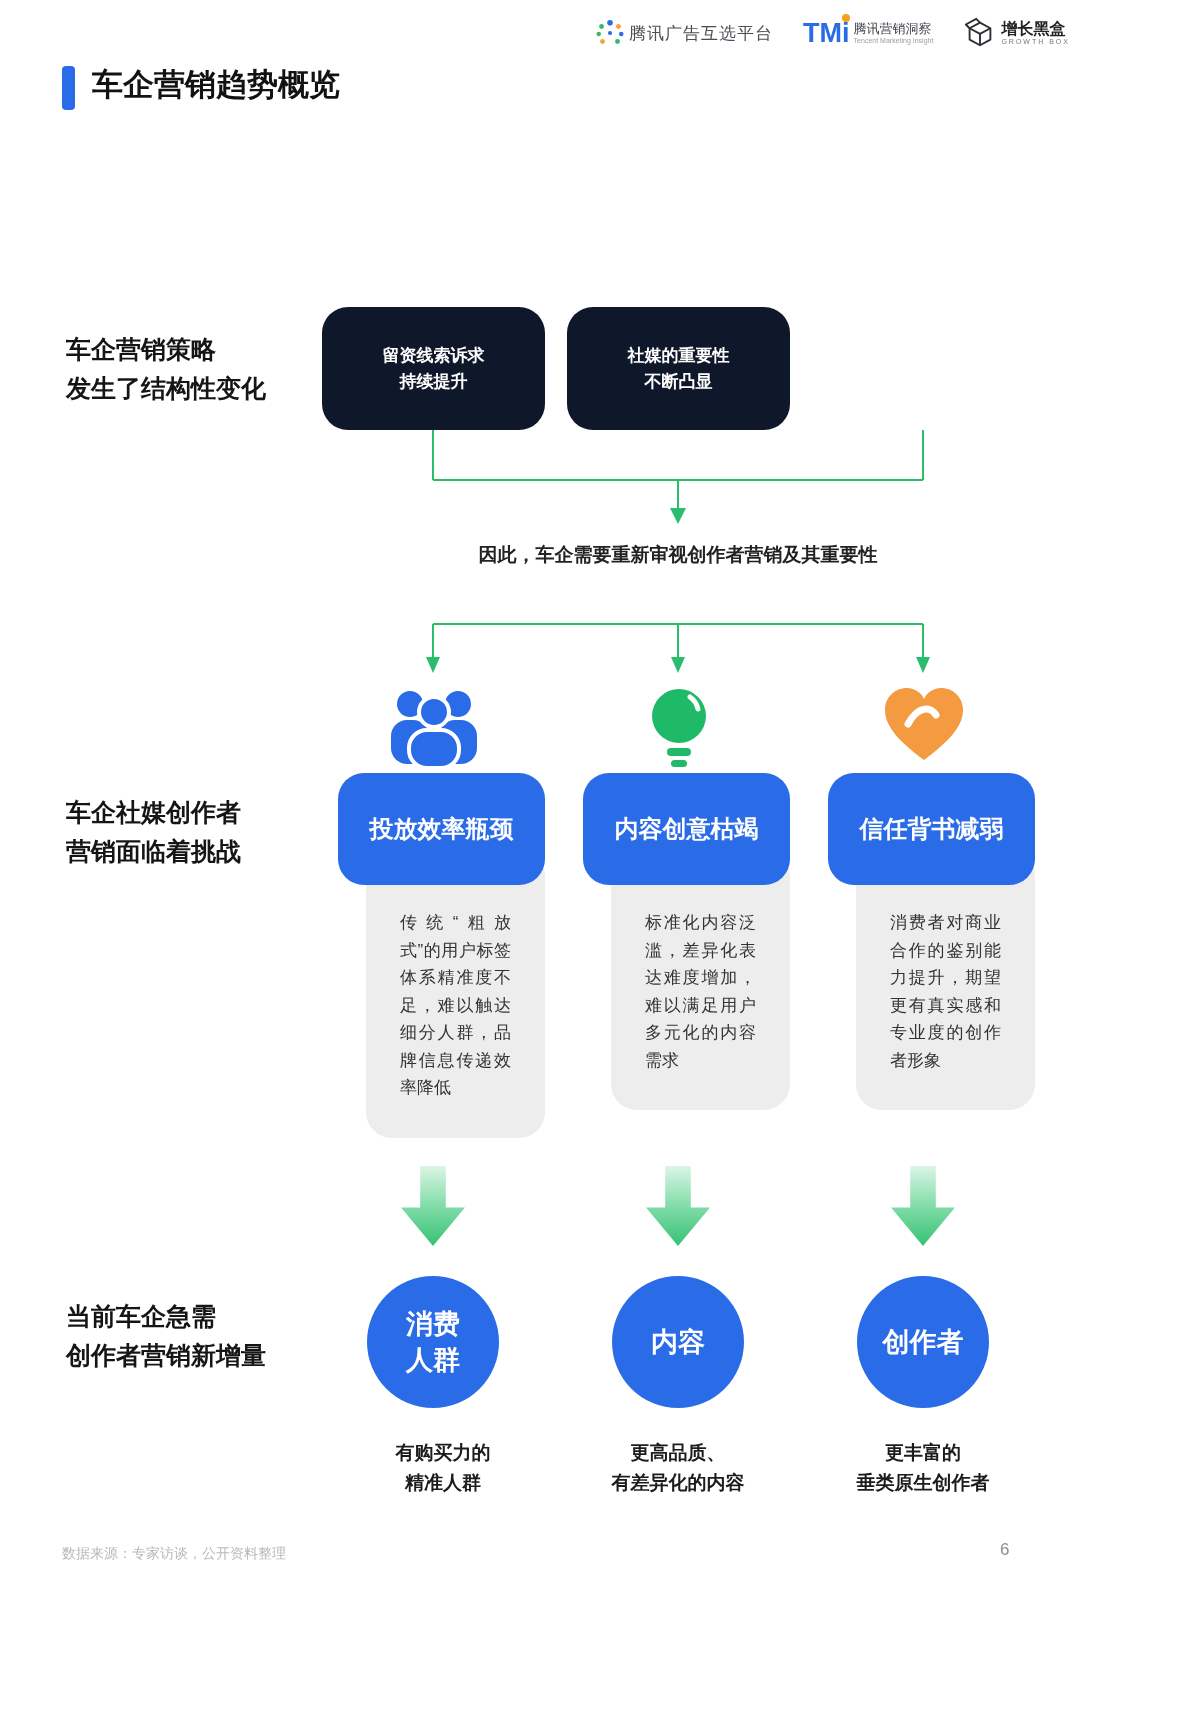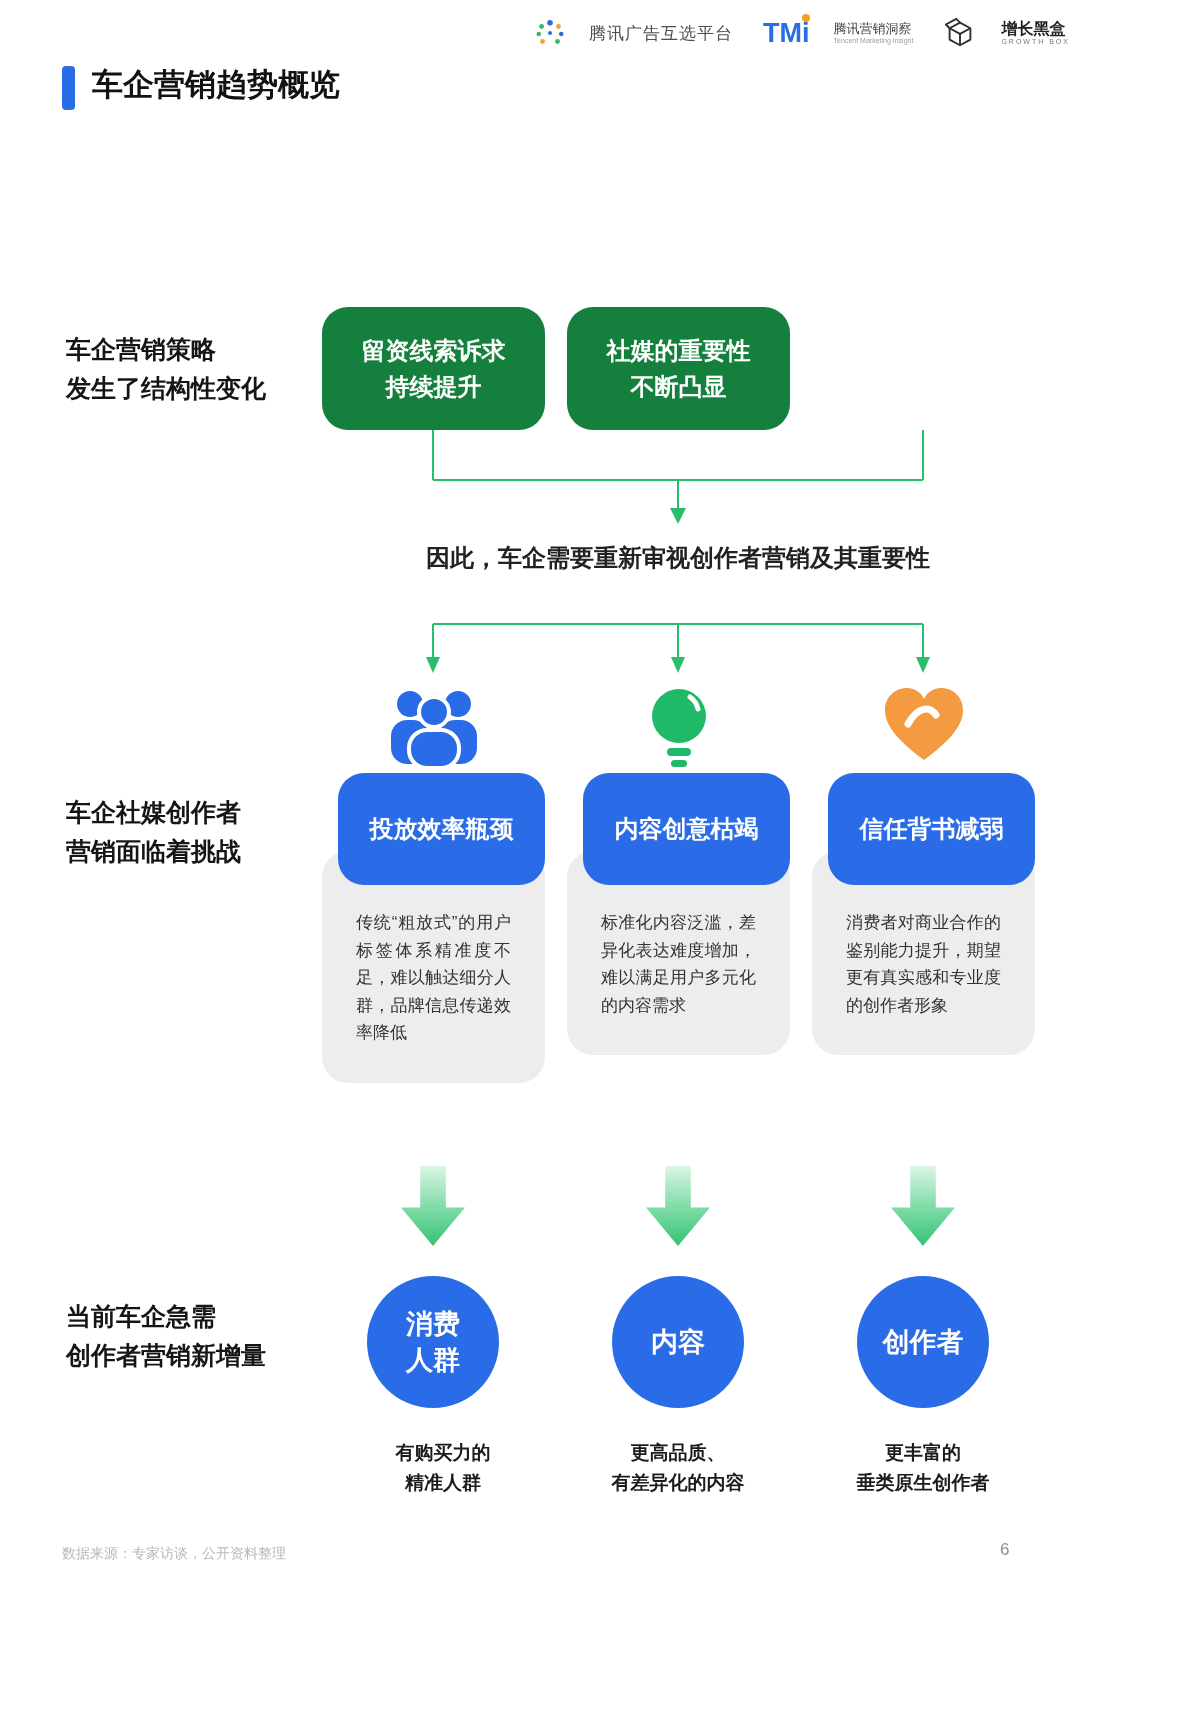--- a/index.html
+++ b/index.html
@@ -4,21 +4,21 @@
 <style>
   html,body{margin:0;padding:0;background:#ffffff;}
   .page{
     position:relative;width:1200px;height:1733px;margin:0 auto;background:#ffffff;
     font-family:"Liberation Sans","DejaVu Sans",sans-serif;overflow:hidden;
   }
   .pre{white-space:pre-line;}
 
   
   .logos{position:absolute;top:16px;right:130px;display:flex;align-items:center;gap:30px;}
-  .logo{display:flex;align-items:center;gap:24px;}
+  .logo{display:flex;align-items:center;gap:4px;}
   .logo1-text{font-size:17px;color:#4a4f55;font-weight:500;letter-spacing:1px;}
   .tmi-mark{position:relative;font-size:27px;font-weight:800;color:#2a6be8;font-style:normal;line-height:1;}
   .tmi-i{position:relative;}
   .tmi-i::after{content:'';position:absolute;left:0px;top:-4px;width:8px;height:8px;border-radius:50%;background:#f5a11c;}
   .logo-stack{display:flex;flex-direction:column;line-height:1.2;}
   .logo-cn{font-size:13px;font-weight:400;color:#3a3f45;}
   .logo-en{font-size:7px;color:#9aa0a6;}
   .logo3-cn{font-size:16px;font-weight:700;color:#222;}
   .logo3-en{font-size:7px;color:#777;letter-spacing:2px;}
 
@@ -28,47 +28,47 @@
 
   
   .side-label{position:absolute;left:66px;width:260px;font-size:25px;font-weight:800;color:#151515;line-height:1.55;}
   .lbl1{top:330px;} .lbl2{top:793px;} .lbl3{top:1297px;}
 
   
   .c0{left:322px;} .c1{left:567px;} .c2{left:812px;}
 
   
   .pill{
-    position:absolute;top:307px;width:223px;height:123px;border-radius:26px;background:#15803d;
-    color:#fff;font-size:24px;font-weight:700;line-height:1.5;display:flex;align-items:center;
+    position:absolute;top:307px;width:223px;height:123px;border-radius:26px;background:#0f172a;
+    color:#fff;font-size:17px;font-weight:700;line-height:1.5;display:flex;align-items:center;
     justify-content:center;text-align:center;
   }
 
   
   .conn{position:absolute;left:322px;width:712px;overflow:visible;}
   .conn1{top:430px;height:96px;}
   .conn2{top:623px;height:52px;}
   .conclusion{
     position:absolute;left:322px;top:542px;width:712px;text-align:center;
-    font-size:24px;font-weight:700;color:#222;
+    font-size:19px;font-weight:700;color:#222;
   }
 
   
   .col-icon{position:absolute;top:682px;width:223px;display:flex;justify-content:center;}
 
   
   .card{position:absolute;top:773px;width:223px;}
   .card-head{
     height:112px;border-radius:26px;background:#2a6be8;color:#fff;display:flex;align-items:center;
     justify-content:center;font-size:24px;font-weight:700;position:relative;z-index:2;margin-left:16px;
   }
   .card-body{
     background:#ededed;border-radius:26px;margin-top:-34px;position:relative;z-index:1;
     padding:58px 34px 36px;font-size:17px;line-height:1.62;color:#333;font-weight:500;
-    text-align:justify;text-justify:inter-character;
+    text-align:justify;text-justify:inter-character;margin-left:44px;
   }
 
   
   .grad-arrow{
     position:absolute;top:1166px;width:64px;height:80px;
     background:linear-gradient(180deg,#dcf5e6 0%,#8adfae 45%,#35c274 100%);
     clip-path:polygon(30% 0,70% 0,70% 52%,100% 52%,50% 100%,0 52%,30% 52%);
   }
   .ga0{left:401px;} .ga1{left:646px;} .ga2{left:891px;}
 

